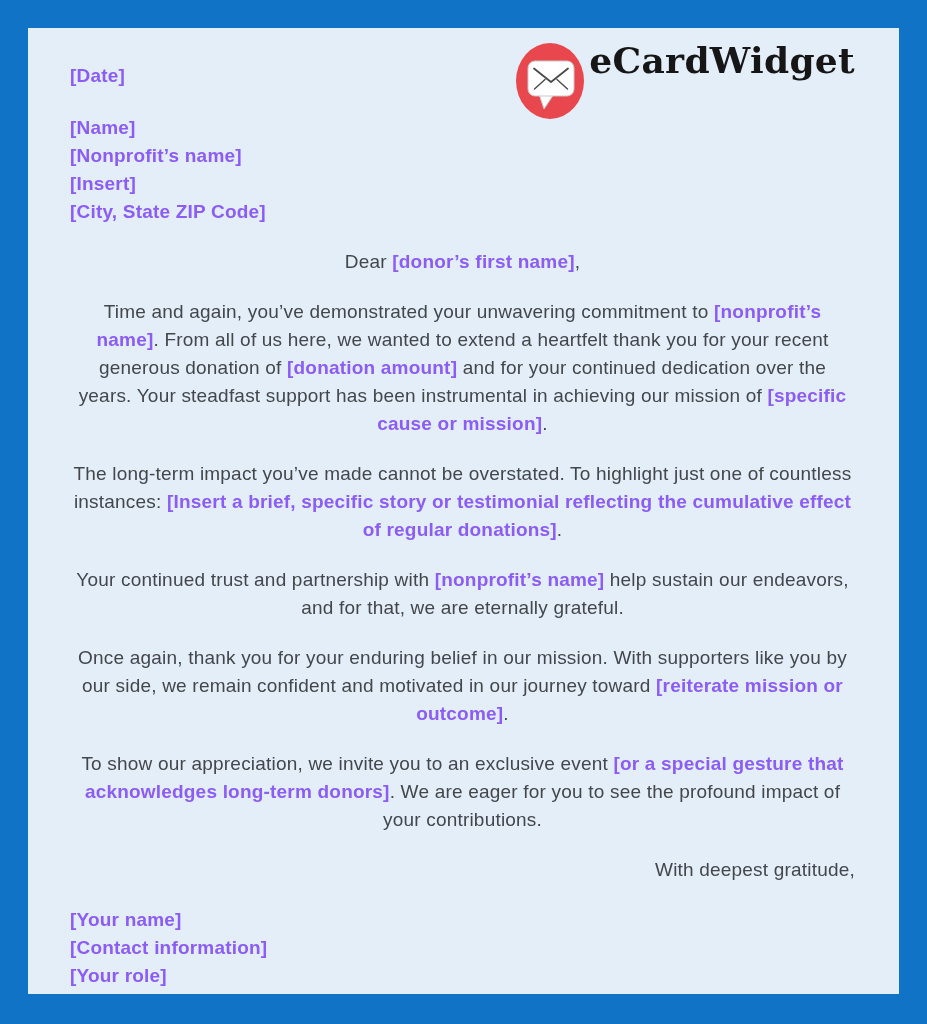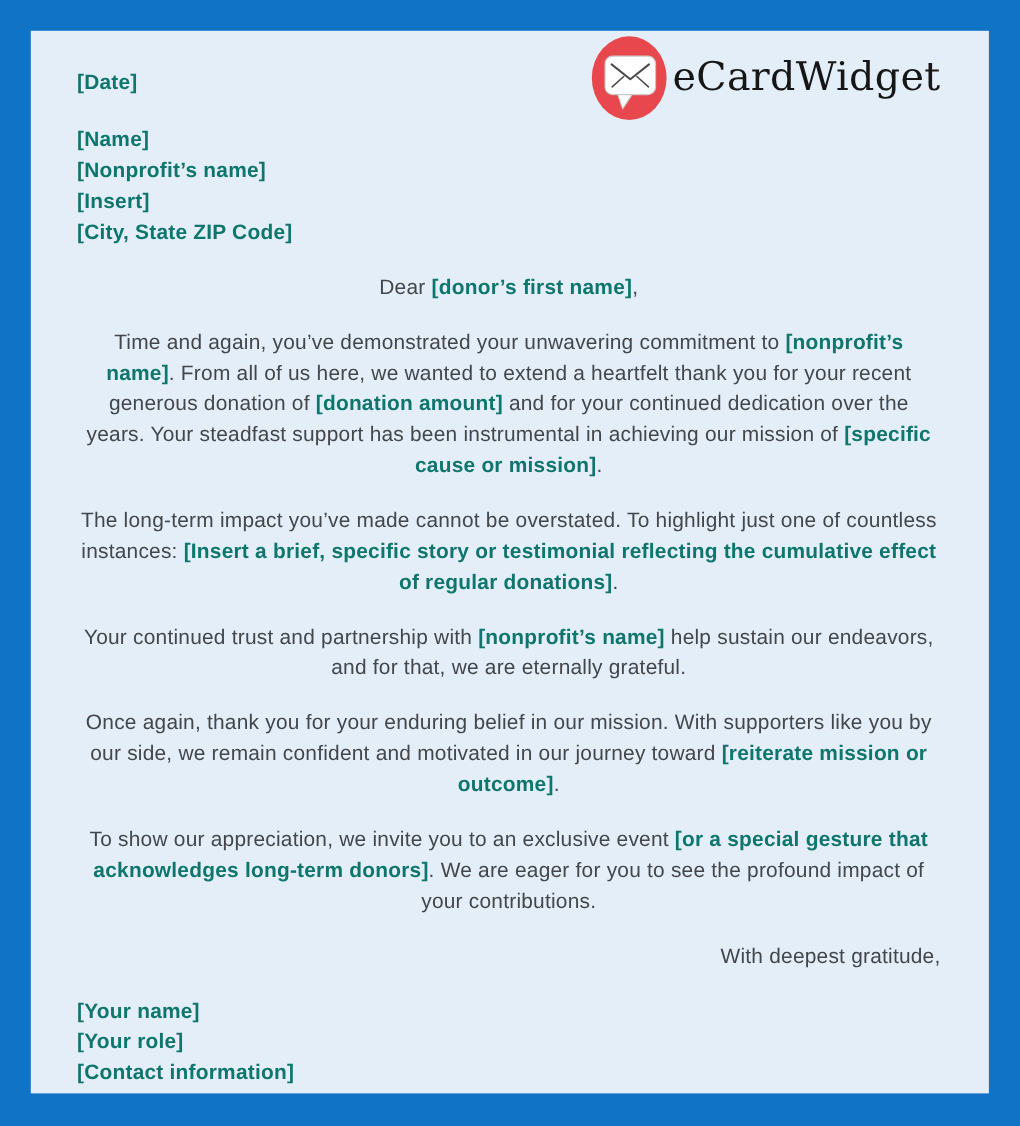--- a/index.html
+++ b/index.html
@@ -21,28 +21,28 @@
     box-sizing: border-box;
     padding: 34px 44px 20px 42px;
     font-family: "Liberation Sans", sans-serif;
     font-size: 19px;
     line-height: 28px;
     color: #43474b;
     letter-spacing: 0.2px;
   }
   .b, .bold-line {
     font-weight: bold;
-    color: #0f766e;
+    color: #8b5cf6;
   }
   .logo {
     position: absolute;
-    top: 4px;
+    top: 14px;
     right: 44px;
     display: flex;
-    align-items: center;
+    font-weight: bold;
   }
   .logo .brand {
     font-family: "DejaVu Serif", serif;
     font-size: 36px;
     line-height: 1;
     color: #161616;
     margin-left: 4px;
     letter-spacing: 0.3px;
   }
   .date-line { margin-bottom: 24px; }
@@ -82,18 +82,18 @@
     <p class="para"><span>Time and again, you’ve demonstrated your unwavering commitment to </span><span class="b">[nonprofit’s name]</span><span>. From all of us here, we wanted to extend a heartfelt thank you for your recent generous donation of </span><span class="b">[donation amount]</span><span> and for your continued dedication over the years. Your steadfast support has been instrumental in achieving our mission of </span><span class="b">[specific cause or mission]</span><span>.</span></p>
     <p class="para"><span>The long-term impact you’ve made cannot be overstated. To highlight just one of countless instances: </span><span class="b">[Insert a brief, specific story or testimonial reflecting the cumulative effect of regular donations]</span><span>.</span></p>
     <p class="para"><span>Your continued trust and partnership with </span><span class="b">[nonprofit’s name]</span><span> help sustain our endeavors, and for that, we are eternally grateful.</span></p>
     <p class="para"><span>Once again, thank you for your enduring belief in our mission. With supporters like you by our side, we remain confident and motivated in our journey toward </span><span class="b">[reiterate mission or outcome]</span><span>.</span></p>
     <p class="para"><span>To show our appreciation, we invite you to an exclusive event </span><span class="b">[or a special gesture that acknowledges long-term donors]</span><span>. We are eager for you to see the profound impact of your contributions.</span></p>
 
     <p class="closing">With deepest gratitude,</p>
 
     <div class="signature">
       <div class="bold-line">[Your name]</div>
+      <div class="bold-line">[Contact information]</div>
       <div class="bold-line">[Your role]</div>
-      <div class="bold-line">[Contact information]</div>
     </div>
 
   </div>
 </div>
 
 </body></html>

